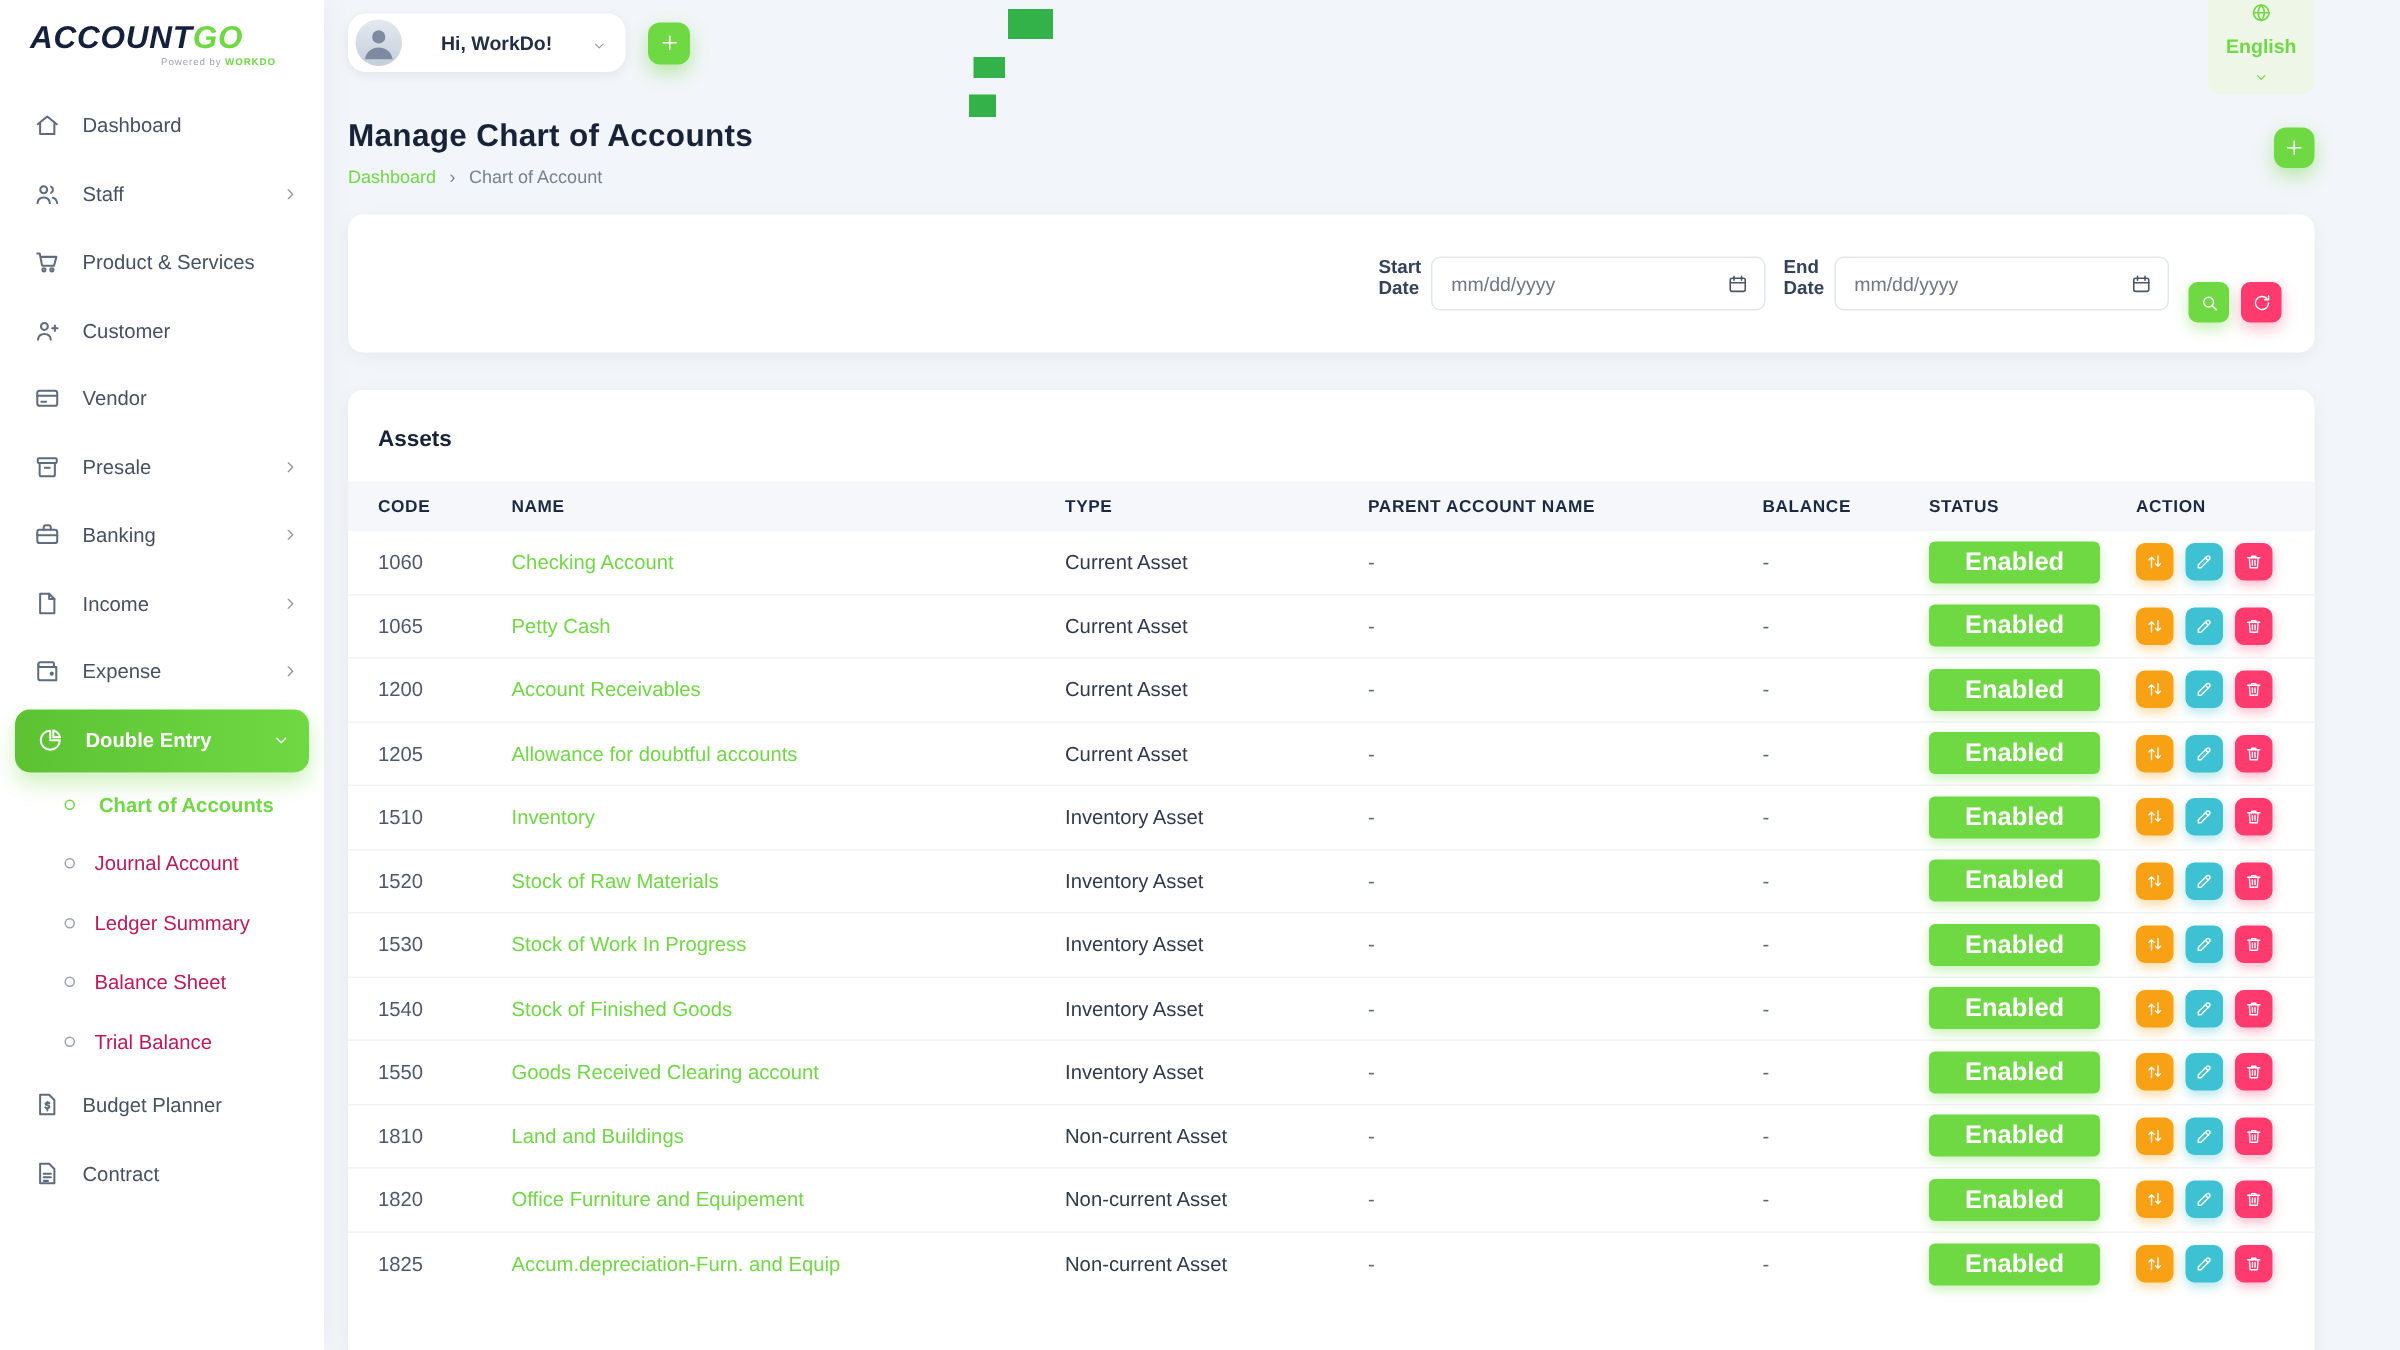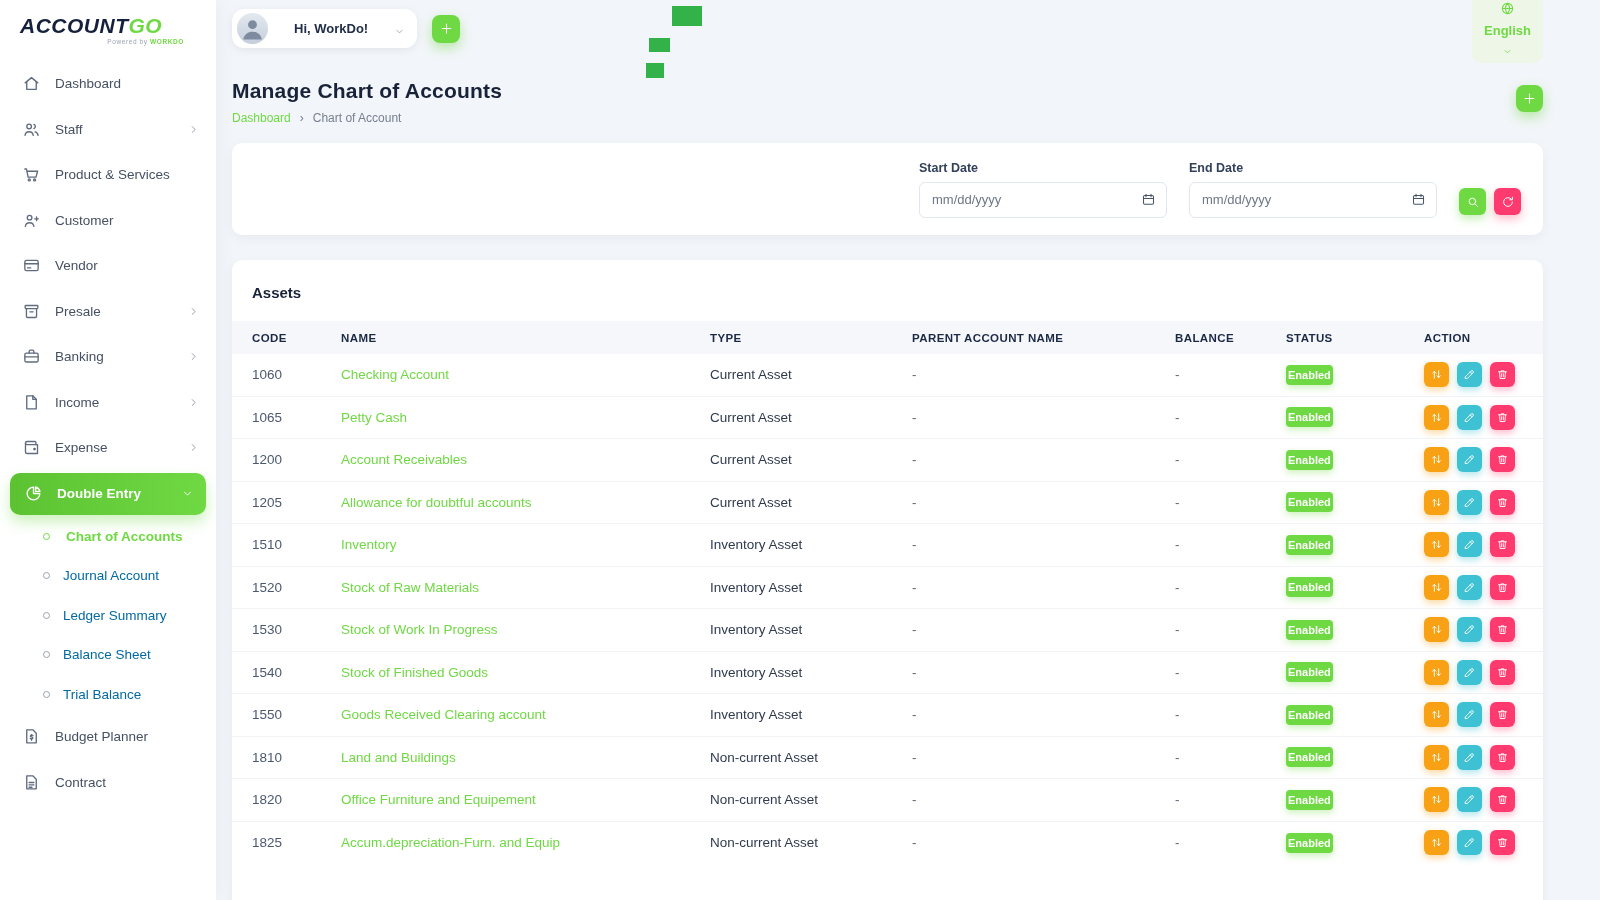--- a/index.html
+++ b/index.html
@@ -25,21 +25,21 @@
     font-size:13.5px; color:#465063; cursor:pointer; }
   .nav-item .icon { width:19px; height:19px; color:#5f6b7e; flex:0 0 19px; }
   .icon svg, .chev svg { width:100%; height:100%; display:block; }
   .nav-item .label { flex:1; }
   .nav-item .chev { width:13px; height:13px; color:#8f98a8; }
   .nav-item.active { background:linear-gradient(90deg,#5cc232,#6fd943); color:#fff;
     margin:2px 10px; height:42px; border-radius:10px; padding:0 12px 0 14px;
     box-shadow:0 7px 14px rgba(111,217,67,.35); font-weight:700; }
   .nav-item.active .icon, .nav-item.active .chev { color:#fff; }
   .sub-item { display:flex; align-items:center; gap:13px; height:39.5px; padding-left:43px;
-    font-size:13.5px; color:#0369a1; cursor:pointer; }
+    font-size:13.5px; color:#be185d; cursor:pointer; }
   .sub-item .dot { width:7px; height:7px; border:1.6px solid #98a2b0; border-radius:50%; flex:0 0 7px; }
   .sub-item.active { color:#6fd943; font-weight:700;gap:16px; }
   .sub-item.active .dot { border-color:#6fd943; }
 
   
   .topbar { position:absolute; left:216px; right:0; top:0; height:57px;
     display:flex; align-items:center; padding:0 57px 0 16px; z-index:3; }
   .user-pill { display:flex; align-items:center; gap:26px; background:#fff; border-radius:12px;
     padding:4px 12px 4px 5px; box-shadow:0 2px 8px rgba(20,30,50,.07); cursor:pointer; }
   .avatar { width:31px; height:31px; border-radius:50%; background:linear-gradient(#e3e9f0,#c4cedb);
@@ -62,21 +62,21 @@
   .main { position:absolute; left:216px; top:57px; right:0; bottom:0; padding:14px 57px 0 16px; }
   .page-head { display:flex; align-items:flex-start; justify-content:space-between; margin:8px 0 18px; }
   h1.page-title { margin:0; font-size:21px; font-weight:700; color:#182339; letter-spacing:.2px; }
   .crumbs { margin-top:8px; font-size:12px; color:#77808f; display:flex; align-items:center; gap:9px; }
   .crumbs a { color:#6fd943; text-decoration:none; cursor:pointer; }
   .page-add { margin-top:6px; width:27px; height:27px; border-radius:8px; }
 
   .card { background:#fff; border-radius:10px; box-shadow:0 3px 12px rgba(25,35,60,.05); }
 
   .filter-card { height:92px; display:flex; justify-content:flex-end; align-items:center; gap:22px; padding:0 22px; }
-  .fgroup { display:flex; flex-direction:column; gap:7px; width:248px; }
+  .fgroup { display:flex; flex-direction:row; gap:7px; width:248px; }
   .fgroup label { font-size:12.5px; font-weight:600; color:#33415c; }
   .dinput { height:36px; border:1px solid #e1e7ee; border-radius:6px; display:flex; align-items:center;
     gap:6px; padding:0 10px; background:#fff; }
   .dinput input { border:none; outline:none; flex:1; min-width:0; font-size:13px; color:#3c4759;
     font-family:inherit; background:transparent; }
   .dinput input::placeholder { color:#6d7787; }
   .cal { width:15px; height:15px; color:#4a5568; flex:0 0 15px; }
   .cal svg { width:100%; height:100%; }
   .fbtns { display:flex; gap:8px; margin-top:25px; }
   .sq { width:27px; height:27px; border-radius:6px; border:none; display:flex; align-items:center;
@@ -89,21 +89,21 @@
   .table-card h2 { margin:0; padding:24px 20px 20px; font-size:15px; font-weight:700; color:#182339; }
   .tgrid { display:grid; grid-template-columns:89px 369px 202px 263px 111px 138px 1fr; align-items:center; }
   .thead { height:33px; background:#f5f7fa; padding:0 20px; font-size:11.5px; font-weight:700;
     color:#1c2945; letter-spacing:.4px; text-transform:uppercase; }
   .trow { height:42.5px; padding:0 20px; border-bottom:1px solid #f1f3f6; font-size:13.5px; }
   .trow:last-child { border-bottom:none; }
   .td.code { color:#4c5870; }
   .name-link { color:#6fd943; cursor:pointer; text-decoration:none; }
   .td.type { color:#2f3a4e; }
   .td.dim { color:#5d6878; }
-  .badge { background:#6fd943; color:#fff; font-size:11px; font-weight:600; padding:4px 2px;
+  .badge { background:#6fd943; color:#fff; font-size:17px; font-weight:600; padding:4px 24px;
     border-radius:4px; box-shadow:0 3px 7px rgba(111,217,67,.35); display:inline-block; }
   .actions { display:flex; gap:8px; }
   .abtn { width:25px; height:25px; border-radius:6px; border:none; color:#fff; padding:0;
     display:flex; align-items:center; justify-content:center; cursor:pointer; }
   .abtn svg { width:13px; height:13px; }
   .abtn.orange { background:#f8a115; box-shadow:0 3px 7px rgba(248,161,21,.4); }
   .abtn.cyan   { background:#3ec1d3; box-shadow:0 3px 7px rgba(62,193,211,.4); }
   .abtn.pink   { background:#ff3a6e; box-shadow:0 3px 7px rgba(255,58,110,.35); }
 
   

